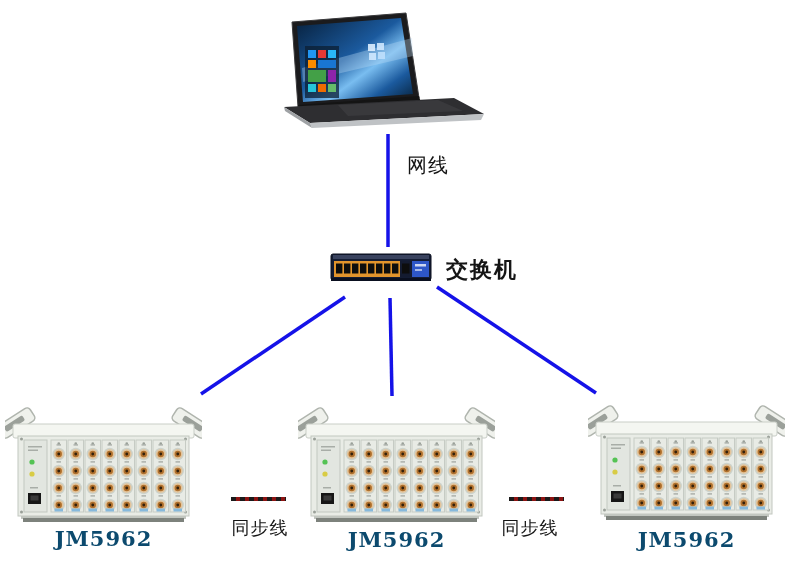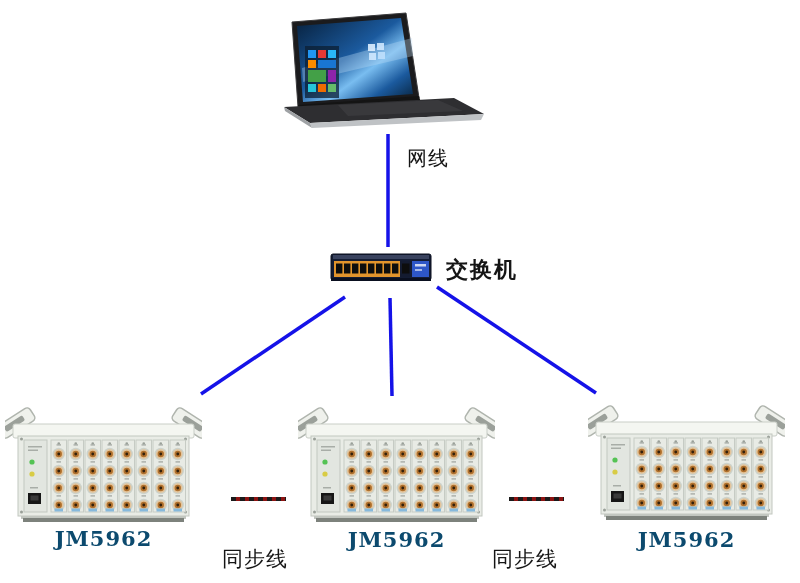--- a/index.html
+++ b/index.html
@@ -4,21 +4,21 @@
 <style>
   html,body{margin:0;padding:0;background:#ffffff;}
   .canvas{
     position:relative;width:800px;height:583px;background:#ffffff;overflow:hidden;
     font-family:"Liberation Sans",sans-serif;
   }
   .abs{position:absolute;}
   .label{color:#151515;white-space:nowrap;}
   .cable-label{font-size:20px;letter-spacing:1px;}
   .switch-label{font-size:22px;font-weight:bold;letter-spacing:2px;text-align:center;}
-  .sync-label{font-size:21px;letter-spacing:1px;width:76px;margin-top:29px;}
+  .sync-label{font-size:18px;letter-spacing:1px;text-align:center;width:76px;}
   .device-label{
     font-family:"DejaVu Serif",serif;font-weight:bold;font-size:21px;
     width:197px;text-align:center;color:#0c4a6e;letter-spacing:1px;
   }
   svg{display:block;}
   .overlay{pointer-events:none;}
 </style>
 </head>
 <body>
 
@@ -78,21 +78,21 @@
 
     <polygon points="20,95 141,86 143,93 22,101" fill="#141414"></polygon>
 
     <polygon points="6,97 176,88 206,104 32,113" fill="#2e2e31"></polygon>
     <polygon points="60,95 160,90 185,101 70,106" fill="#3c3c40" opacity="0.8"></polygon>
 
     <polygon points="32,113 206,104 203,110 34,118" fill="#bfc2c5"></polygon>
     <polygon points="6,97 32,113 34,118 7,101" fill="#9fa2a5"></polygon>
   </svg>
 
-  <div class="abs label cable-label" style="left:407px;top:145px;">网线</div>
+  <div class="abs label cable-label" style="left:407px;top:152px;">网线</div>
 
   <svg class="abs" style="left:329px;top:251px;" width="104" height="34" viewBox="0 0 104 34">
     <rect x="2" y="3" width="100" height="26" rx="2" fill="#141c33" stroke="#0a0f1f"></rect>
     <rect x="4" y="4" width="96" height="4" fill="#39425e"></rect>
 
     <rect x="5" y="10" width="66" height="16" fill="#e2942c"></rect>
     <g fill="#0d0d0d">
       <rect x="7" y="12.5" width="6.4" height="10"></rect>
       <rect x="15" y="12.5" width="6.4" height="10"></rect>
       <rect x="23" y="12.5" width="6.4" height="10"></rect>

